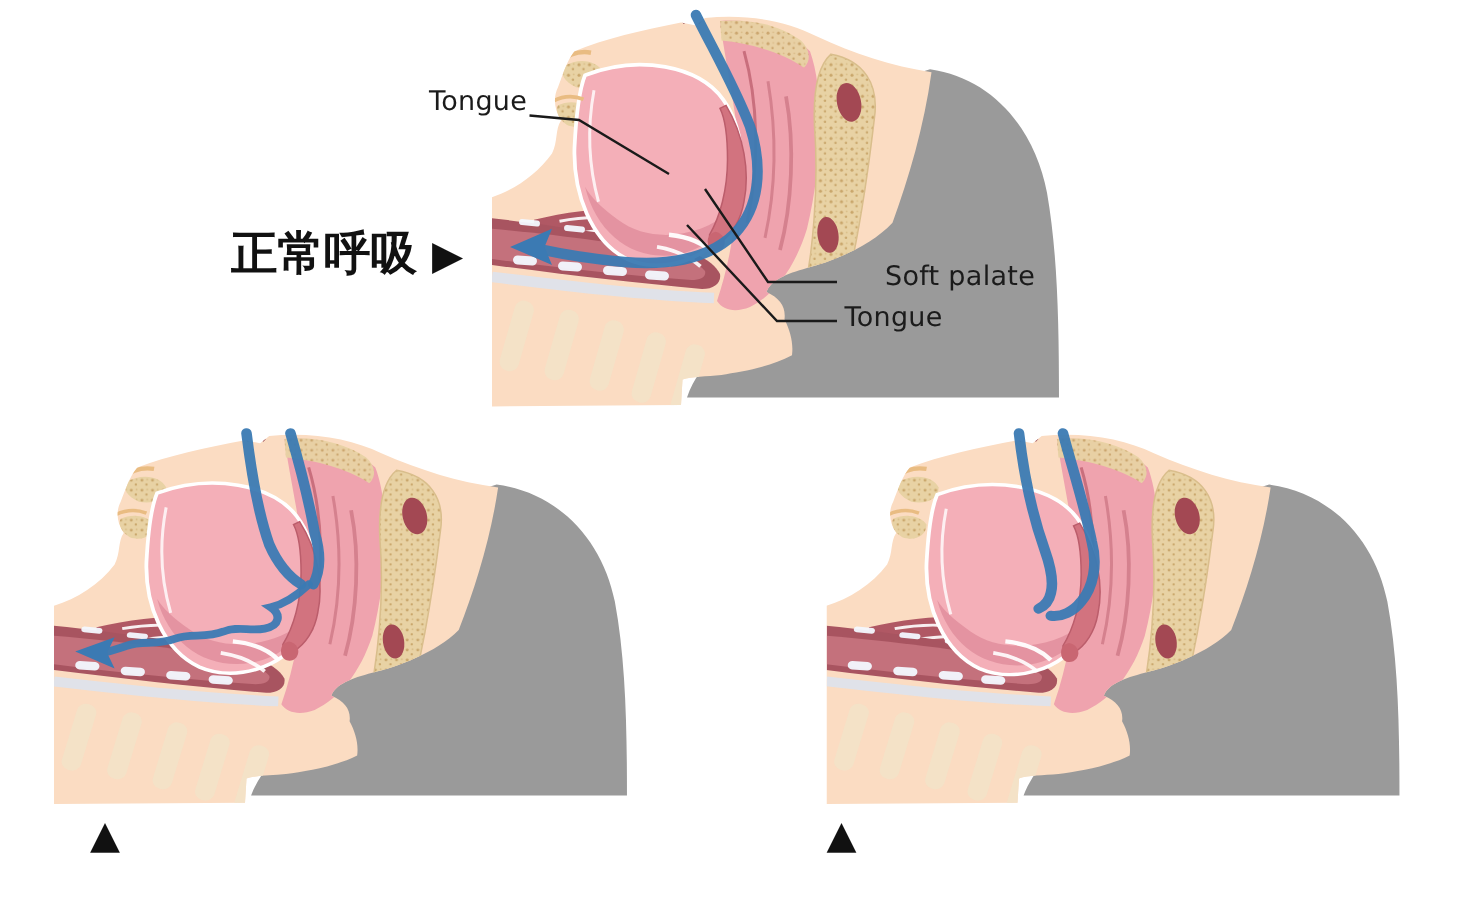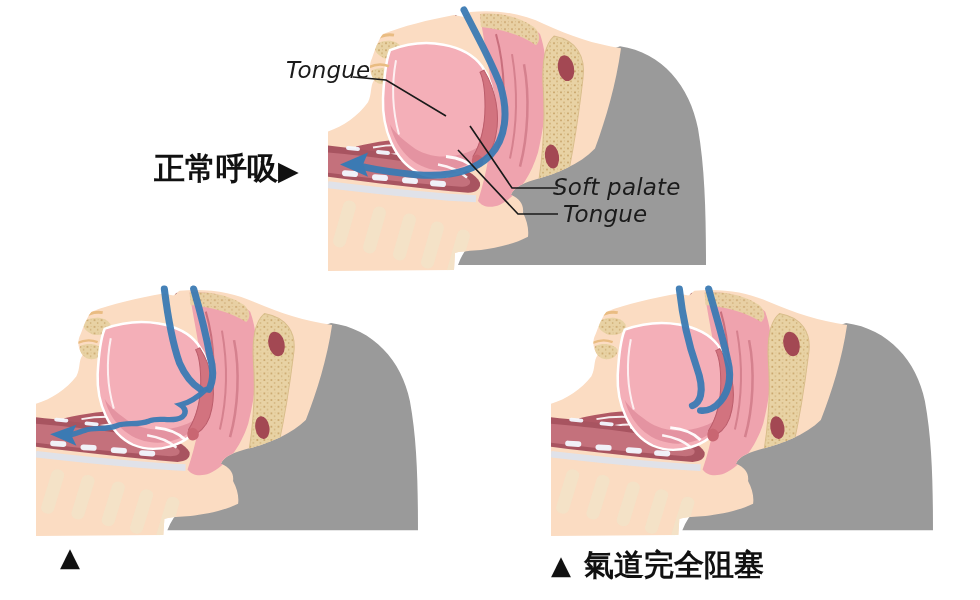--- a/index.html
+++ b/index.html
@@ -5,25 +5,25 @@
   html,body{margin:0;padding:0;background:#ffffff;}
   body{width:980px;height:600px;position:relative;overflow:hidden;
        font-family:"DejaVu Sans","Liberation Sans",sans-serif;}
   .stage{position:absolute;inset:0;}
   .panel{position:absolute;}
   #panel-normal {left:328px;top:6px;width:380px;height:266px;}
   #panel-partial{left:36px;top:285px;width:384px;height:252px;}
   #panel-blocked{left:551px;top:285px;width:384px;height:252px;}
   .panel svg{display:block;width:100%;height:100%;}
   #leader-overlay{position:absolute;left:0;top:0;width:980px;height:600px;pointer-events:none;}
-  .anno{position:absolute;font-style:italic;font-size:23px;color:#1b1b1b;letter-spacing:.2px;}
+  .anno{position:absolute;font-size:18px;color:#1b1b1b;letter-spacing:.2px;}
   #anno-tongue{left:286px;top:57px;}
-  #anno-softpalate{left:553px;top:174px;}
+  #anno-softpalate{left:590px;top:174px;}
   #anno-uvula{left:563px;top:201px;}
-  .breath-label{position:absolute;left:154px;top:148px;display:flex;align-items:center;
+  .breath-label{position:absolute;left:154px;top:148px;display:flex;align-items:center;gap:10px;
                 font-size:31px;font-weight:bold;color:#111;}
   .breath-label .tri{font-size:27px;line-height:1;transform:translateY(1px);}
   .caption{position:absolute;display:flex;align-items:center;gap:13px;
            font-size:30px;font-weight:bold;color:#111;}
   .caption .tri{font-size:26px;line-height:1;transform:translateY(-1px);}
   #caption-left {left:60px;top:545px;}
   #caption-right{left:551px;top:545px;}
 </style>
 </head>
 <body>
@@ -238,16 +238,15 @@
 
   <div class="anno" id="anno-tongue">Tongue</div>
   <div class="anno" id="anno-softpalate">Soft palate</div>
   <div class="anno" id="anno-uvula">Tongue</div>
 
   <div class="caption" id="caption-left">
     <span class="tri">▲</span>
   </div>
   <div class="caption" id="caption-right">
     <span class="tri">▲</span>
-    <span>氣道完全阻塞</span>
   </div>
 
 </div>
 
 </body></html>

